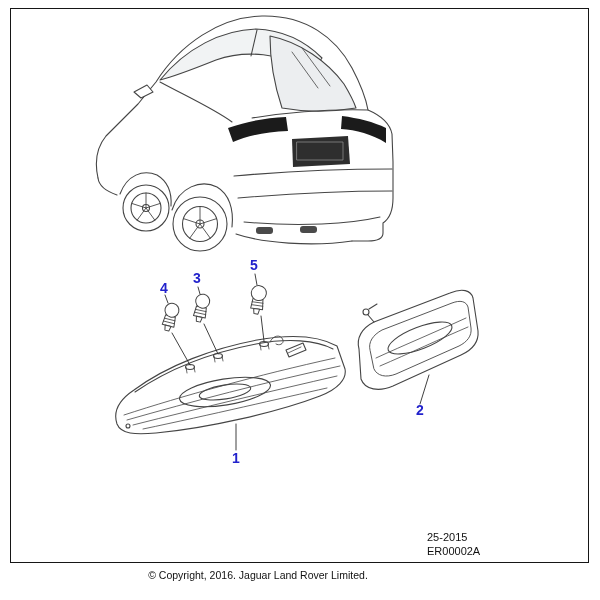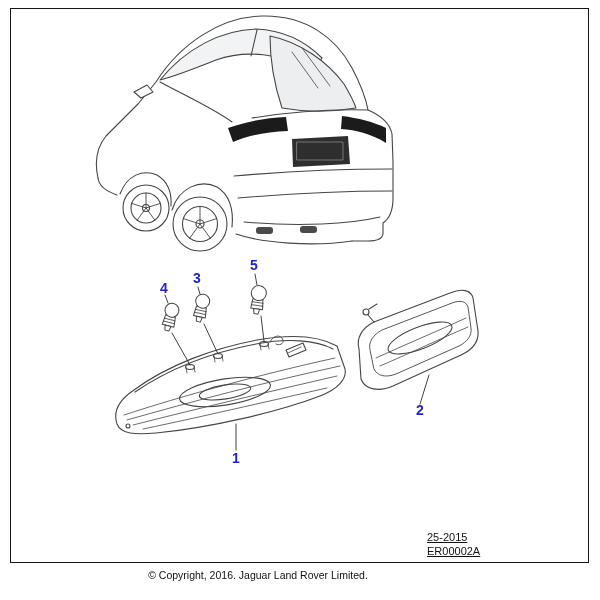--- a/index.html
+++ b/index.html
@@ -31,21 +31,20 @@
     line-height: 14px;
     cursor: pointer;
     user-select: none;
   }
   .figcode {
     position: absolute;
     left: 427px; top: 530px;
     font-size: 11px;
     line-height: 14px;
     color: #111111;
-    text-decoration: underline;
   }
   .copyright {
     position: absolute;
     left: 0; top: 569px;
     width: 516px;
     text-align: center;
     font-size: 10.5px;
     color: #111111;
   }
 </style>

